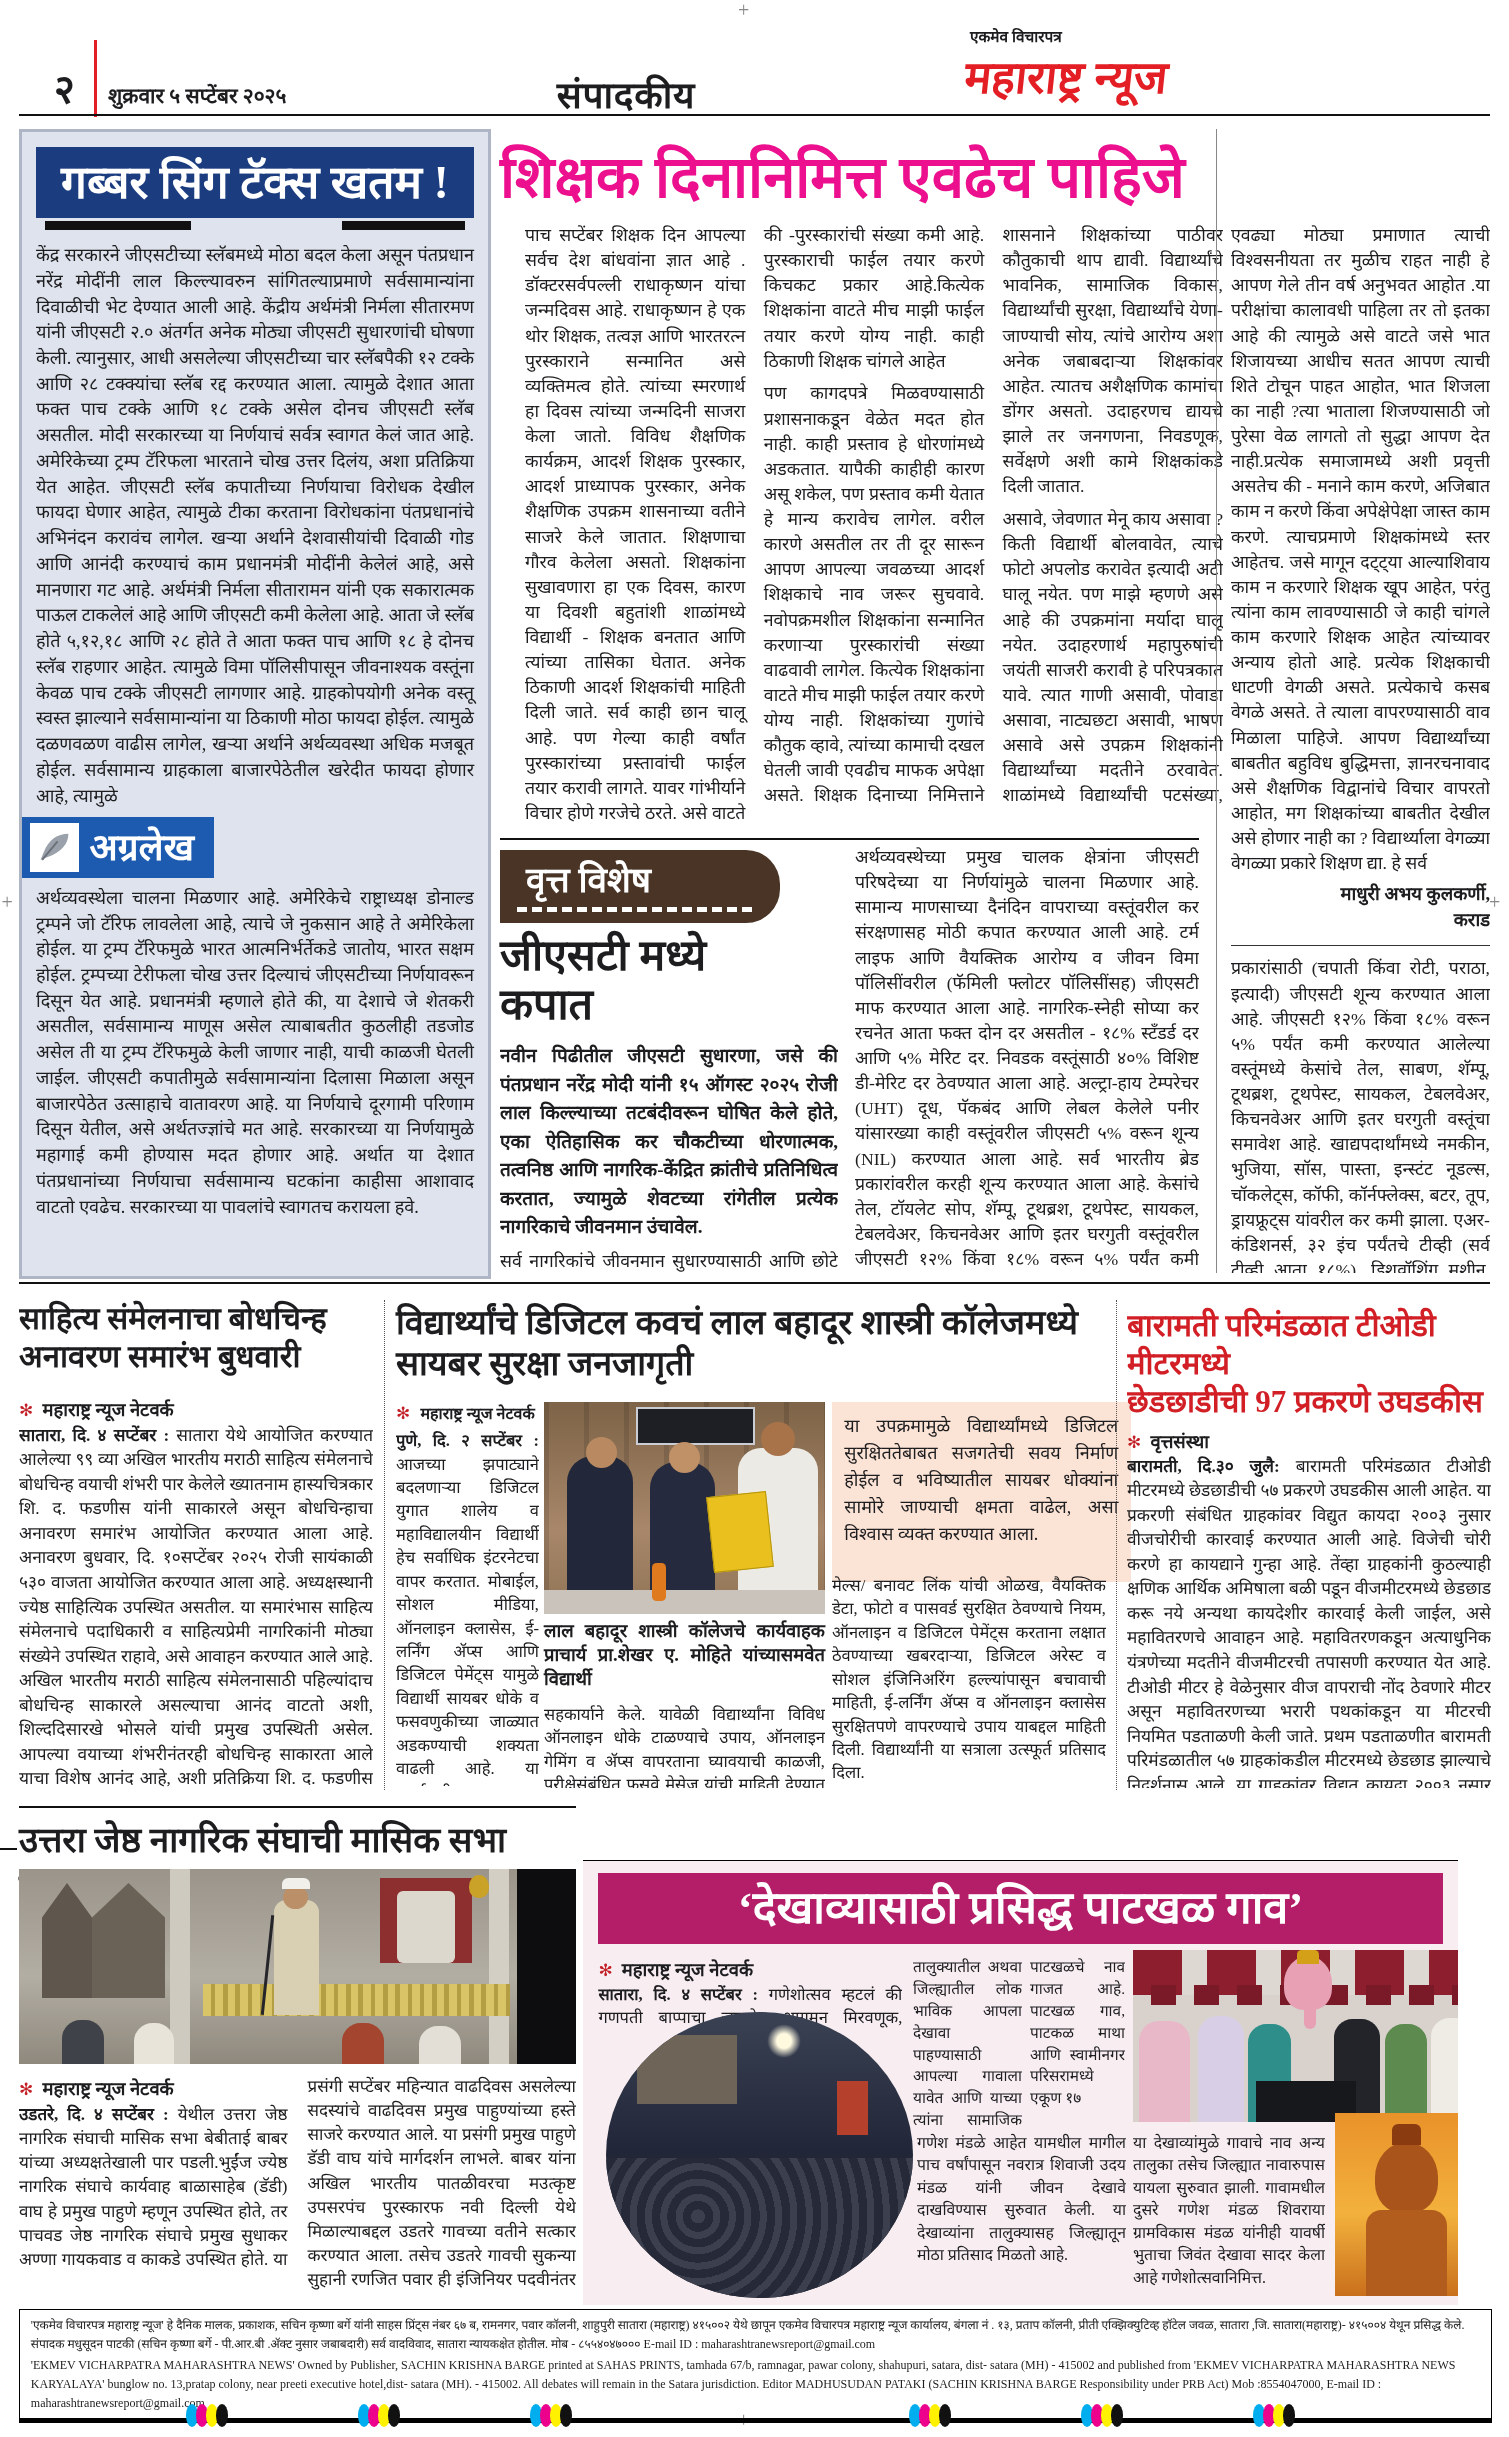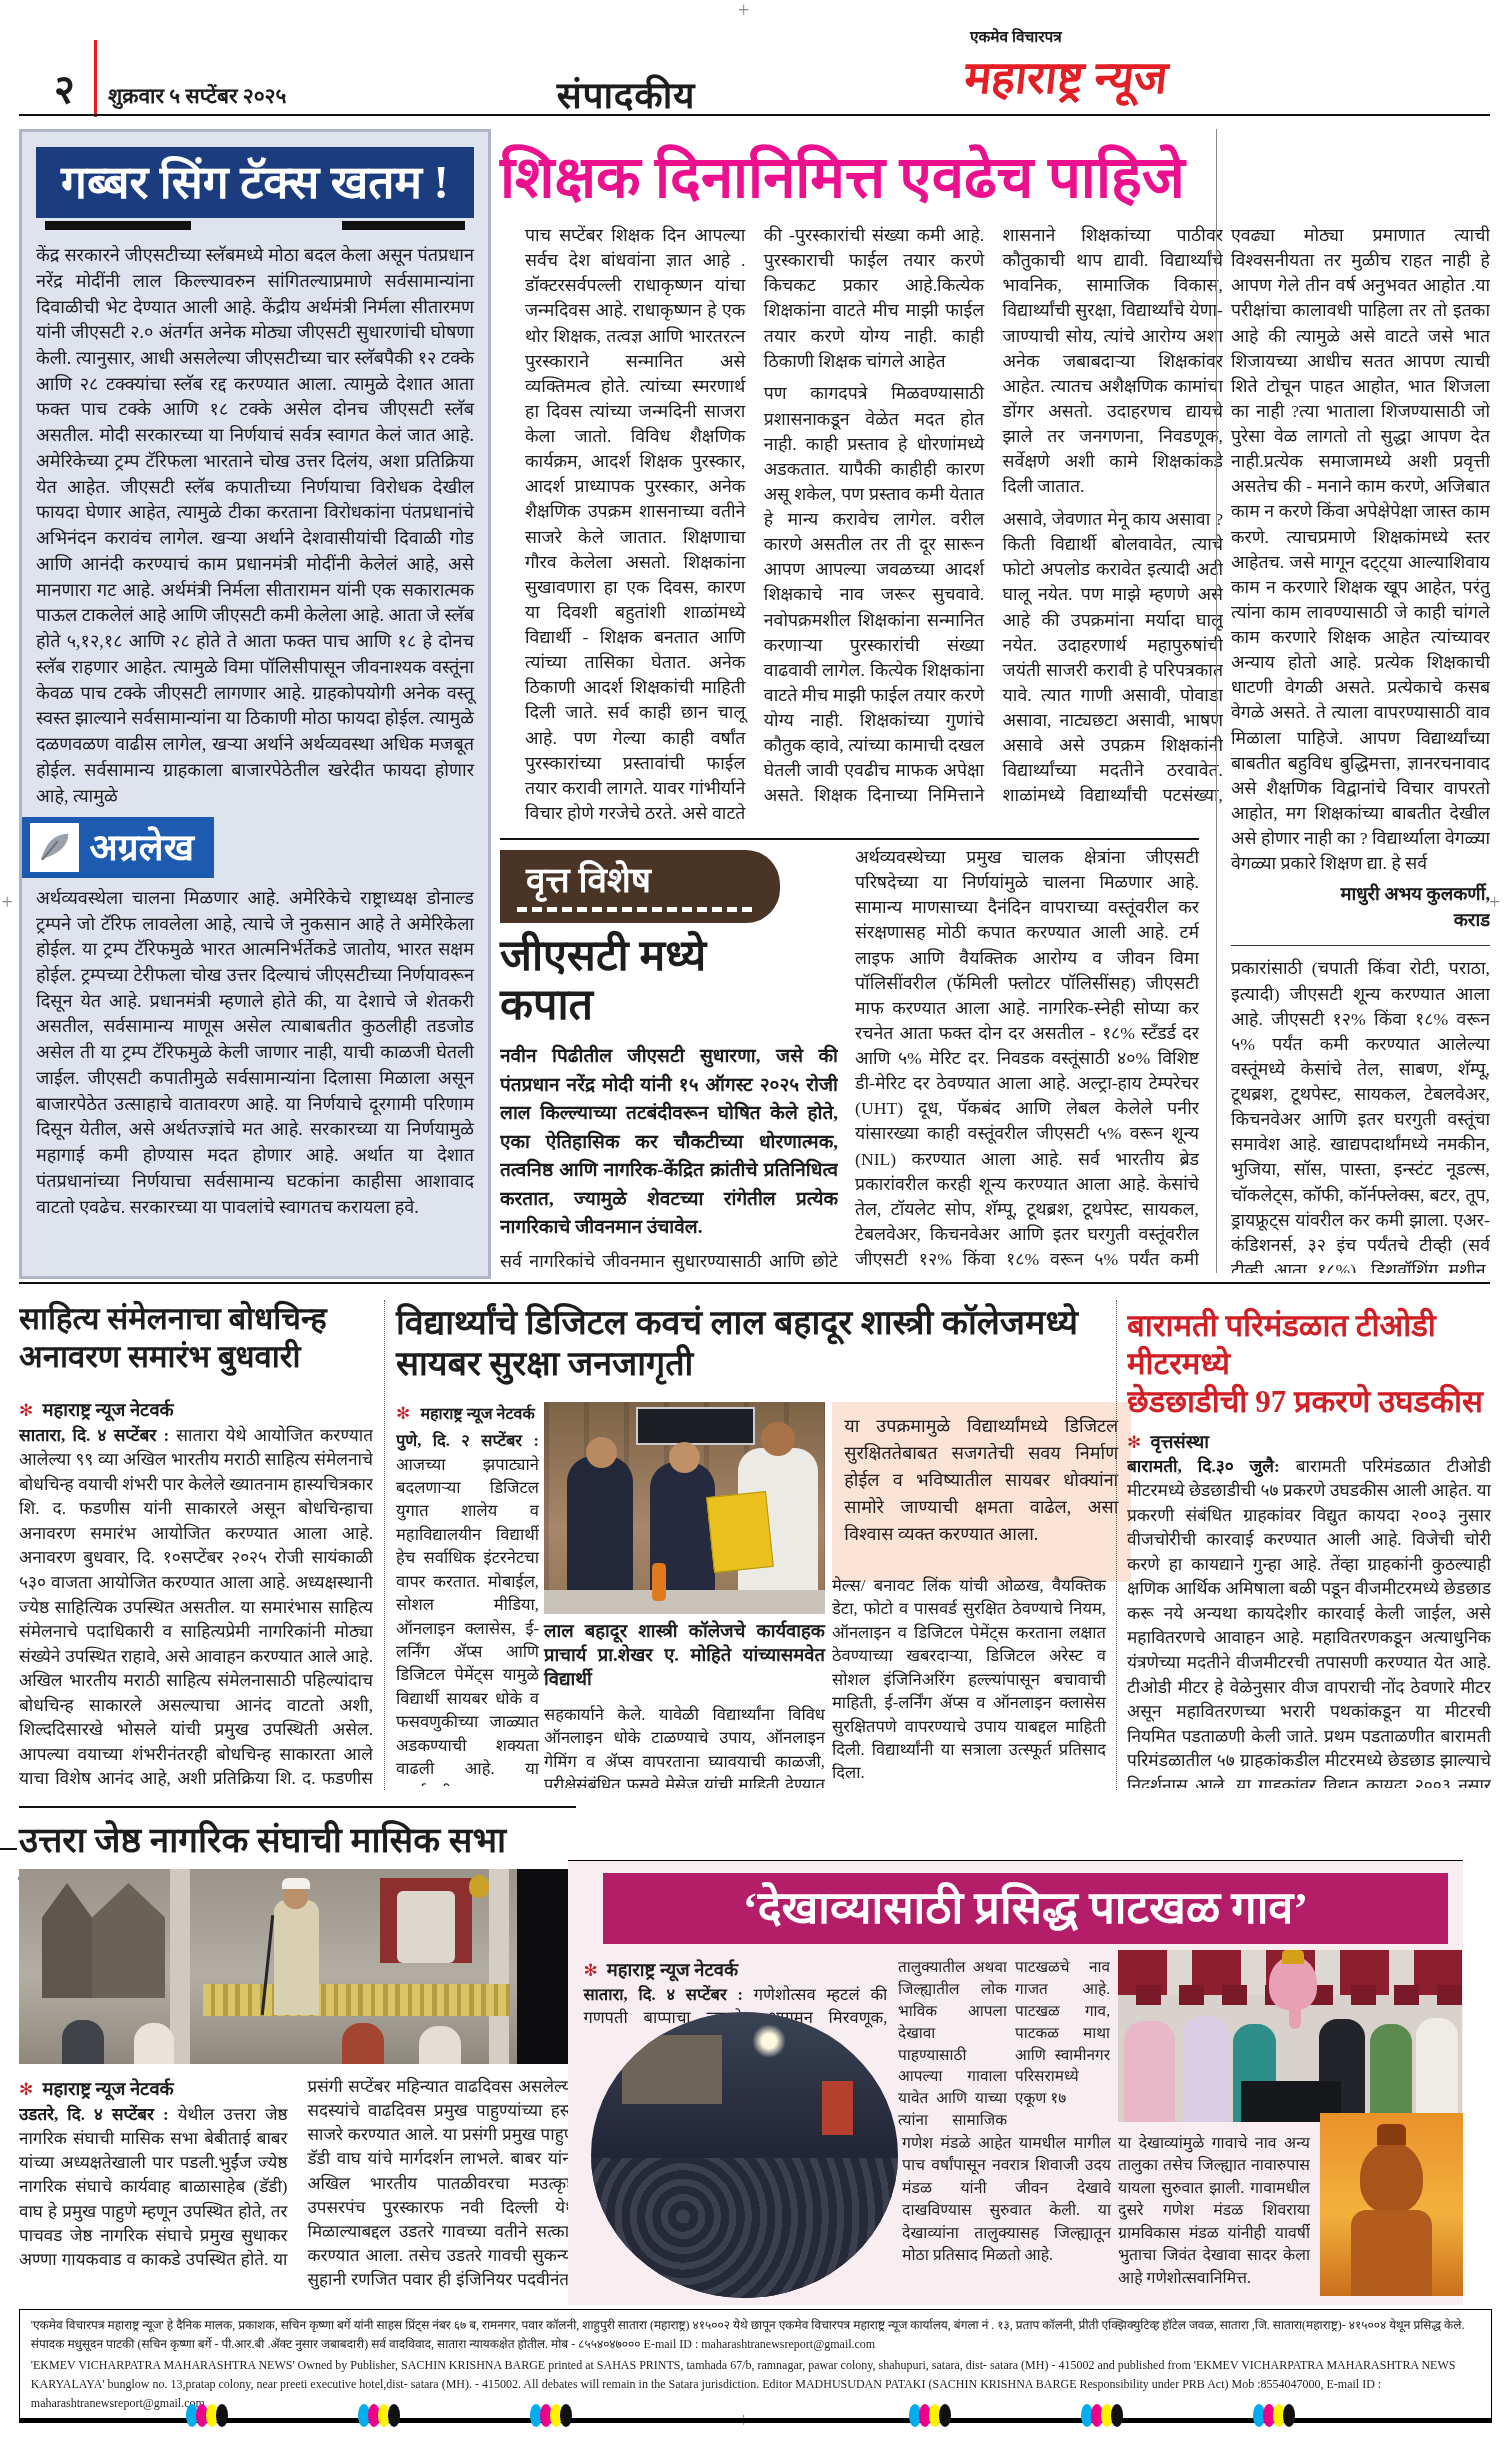--- a/index.html
+++ b/index.html
@@ -221,21 +221,21 @@
     <div style="margin-bottom:3.1px;">
       <span class="star">✻</span>
       <span class="byline">महाराष्ट्र न्यूज नेटवर्क</span>
     </div>
     <p class="small-body just" style="margin:0;font-size:17px;">
       <b>उडतरे, दि. ४ सप्टेंबर :</b>
       <span>येथील उत्तरा जेष्ठ नागरिक संघाची मासिक सभा बेबीताई बाबर यांच्या अध्यक्षतेखाली पार पडली.भुईंज ज्येष्ठ नागरिक संघाचे कार्यवाह बाळासाहेब (डॅडी) वाघ हे प्रमुख पाहुणे म्हणून उपस्थित होते, तर पाचवड जेष्ठ नागरिक संघाचे प्रमुख सुधाकर अण्णा गायकवाड व काकडे उपस्थित होते. या प्रसंगी सप्टेंबर महिन्यात वाढदिवस असलेल्या सदस्यांचे वाढदिवस प्रमुख पाहुण्यांच्या हस्ते साजरे करण्यात आले. या प्रसंगी प्रमुख पाहुणे डॅडी वाघ यांचे मार्गदर्शन लाभले. बाबर यांना अखिल भारतीय पातळीवरचा मउत्कृष्ट उपसरपंच पुरस्कारफ नवी दिल्ली येथे मिळाल्याबद्दल उडतरे गावच्या वतीने सत्कार करण्यात आला. तसेच उडतरे गावची सुकन्या सुहानी रणजित पवार ही इंजिनियर पदवीनंतर उच्च शिक्षणासाठी लंडनला जात आहे, याबद्दल गावच्या वतीने तिचे आजोबा शिवाजीराव पवार यांचा सत्कार करण्यात आला. ऑगस्ट महिन्यात नव्याने सभासद झालेल्या १५ जेष्ठ सदस्यांचा सत्कार करण्यात आला. संघाचे अध्यक्ष सर्जेराव जाधव तसेच सचिव प्रकाश बाबर यांनी अहवाल वाचन केले, कार्यवाह विलास बाबर यांनी सूत्रसंचालन केले व उपस्थितांचे आभार मानले.</span>
     </p>
   </div>
 
-  <div class="abs p-box clip" style="left:568px;top:1860px;width:875px;height:444px;padding-left:20px;">
+  <div class="abs p-box clip" style="left:583px;top:1860px;width:875px;height:444px;">
     <div class="p-banner" style="margin:12.3px 15.4px 0 15.4px;height:71px;">‘देखाव्यासाठी प्रसिद्ध पाटखळ गाव’</div>
 
     <div class="abs clip" style="left:15.4px;top:95px;width:304px;height:74px;">
       <div>
         <span class="star">✻</span>
         <span class="byline">महाराष्ट्र न्यूज नेटवर्क</span>
       </div>
       <p class="small-body just" style="margin:1.5px 0 0 0;">
         <b>सातारा, दि. ४ सप्टेंबर :</b>
         <span>गणेशोत्सव म्हटलं की गणपती बाप्पाचा जयघोष आगमन मिरवणूक, विसर्जन मिरवणूक, भाविकांचा जल्लोष आपल्या गावचा मान्यताप्राप्त आकर्षक देखावे यांचे समीकरण ठरलेले. दुष्काळग्रस्त सातारलगत उत्सव तन प्रकारे दाखवू पाहणाऱ्या देखाव्यांचे गाव म्हणून पाटखळ गावाचे नाव घेतले जाते. या देखाव्यांना दरवर्षी मोठी गर्दी होते. त्यामुळेच या देखाव्यांची चर्चा सर्वत्र असते. या लहान-लहान गावांमधून मोठमोठ्या शहरांतील लोक देखावे पाहण्यासाठी येतात.</span>

